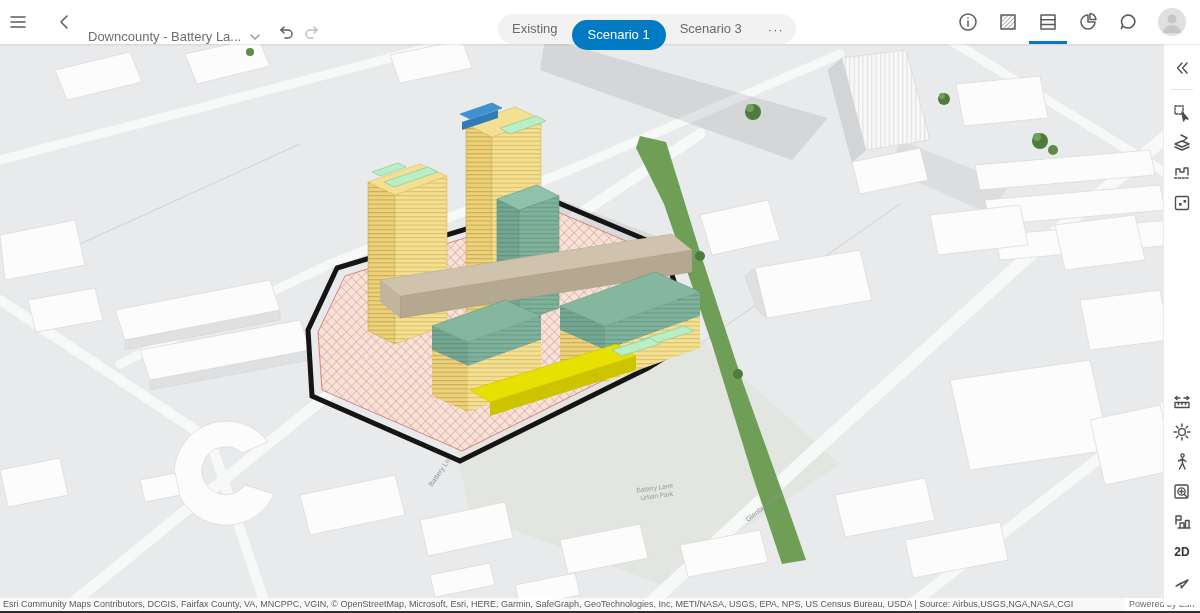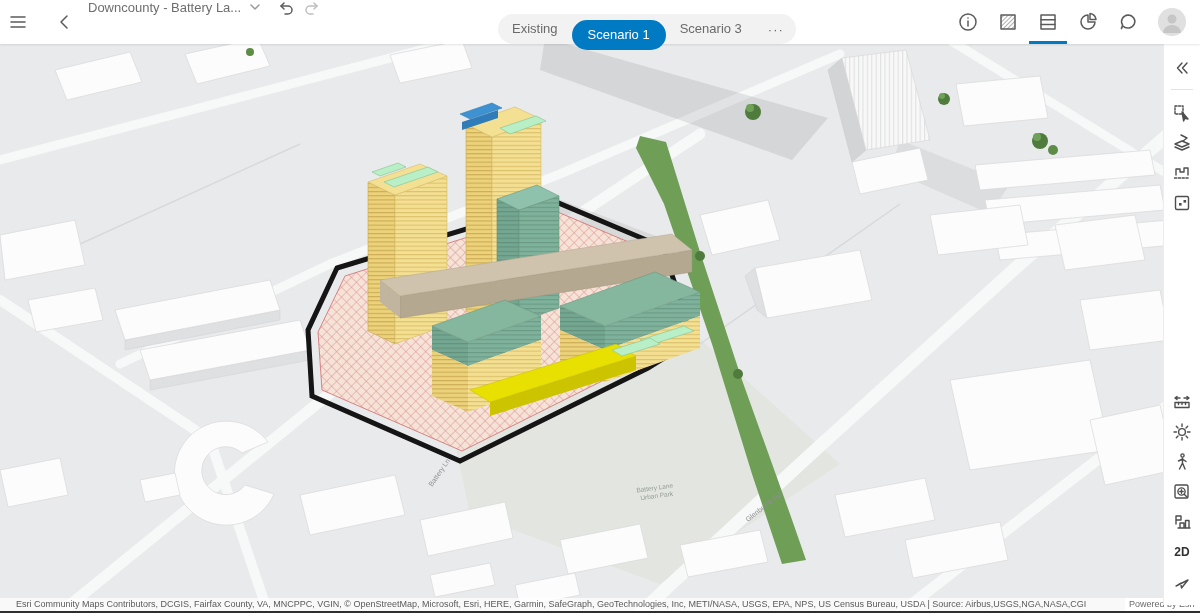--- a/index.html
+++ b/index.html
@@ -1,21 +1,21 @@
 <!DOCTYPE html>
 <html><head>
 <meta charset="utf-8">
 <style>
   html,body{margin:0;padding:0;background:#fff;font-family:"Liberation Sans",sans-serif;}
   #app{position:relative;width:1200px;height:613px;overflow:hidden;background:#e9eaeb;}
 
   
   #topbar{position:absolute;top:0;left:0;width:1200px;height:44px;background:#fff;z-index:30;
           box-shadow:0 1px 2px rgba(0,0,0,.10);}
-  .tb-left{position:absolute;left:0;top:0;height:44px;display:flex;align-items:flex-start;}
+  .tb-left{position:absolute;left:0;top:0;height:44px;display:flex;align-items:flex-end;}
   .tb-icon{width:20px;height:20px;stroke:#5b5b5b;fill:none;stroke-width:1.5;stroke-linecap:round;stroke-linejoin:round;}
   .tb-btn{display:flex;align-items:center;justify-content:center;width:36px;height:44px;cursor:pointer;}
   #doc-title{font-size:13px;color:#6e6e6e;margin-left:8px;max-width:150px;white-space:nowrap;}
   .caret{margin-left:10px;}
   .undo-redo{display:flex;margin-left:14px;gap:6px;}
   .disabled-icon{stroke:#bfbfbf;}
 
   #tabs{position:absolute;left:498px;top:14px;height:30px;background:#f2f2f2;border-radius:15px;
         display:flex;align-items:center;z-index:31;}
   .tab{font-size:13px;color:#6a6a6a;padding:0 14px;line-height:30px;cursor:pointer;white-space:nowrap;}
@@ -42,21 +42,21 @@
   .sb-icon{width:20px;height:20px;stroke:#4e4e4e;fill:none;stroke-width:1.4;stroke-linecap:round;stroke-linejoin:round;cursor:pointer;}
   .sb-btn{width:36px;height:30px;display:flex;align-items:center;justify-content:center;cursor:pointer;}
   .sb-divider{width:22px;height:1px;background:#e3e3e3;margin:6px 0 8px 0;}
   .sb-top{display:flex;flex-direction:column;align-items:center;padding-top:9px;}
   .sb-gap{flex:1;}
   .sb-bottom{display:flex;flex-direction:column;align-items:center;padding-bottom:8px;}
   #twod{font-size:12px;font-weight:bold;color:#323232;cursor:pointer;line-height:30px;}
 
   
   #attribution{position:absolute;left:0;bottom:2px;height:13px;right:36px;background:rgba(255,255,255,.72);
-      z-index:15;font-size:9px;color:#5a5a5a;line-height:13px;padding-left:16px;white-space:nowrap;overflow:hidden;}
+      z-index:15;font-size:9px;color:#5a5a5a;line-height:13px;padding-left:3px;white-space:nowrap;overflow:hidden;}
   #powered{position:absolute;left:1125px;bottom:2px;height:13px;width:75px;background:rgba(255,255,255,.9);
       z-index:16;font-size:9px;color:#6b6b6b;line-height:13px;padding:0 4px;white-space:nowrap;overflow:hidden;}
   #bottom-line{position:absolute;bottom:0;left:0;width:1200px;height:2px;background:#2e2e2e;z-index:40;}
 </style>
 </head>
 <body>
 
 <div id="app">
 
   <div id="topbar">

